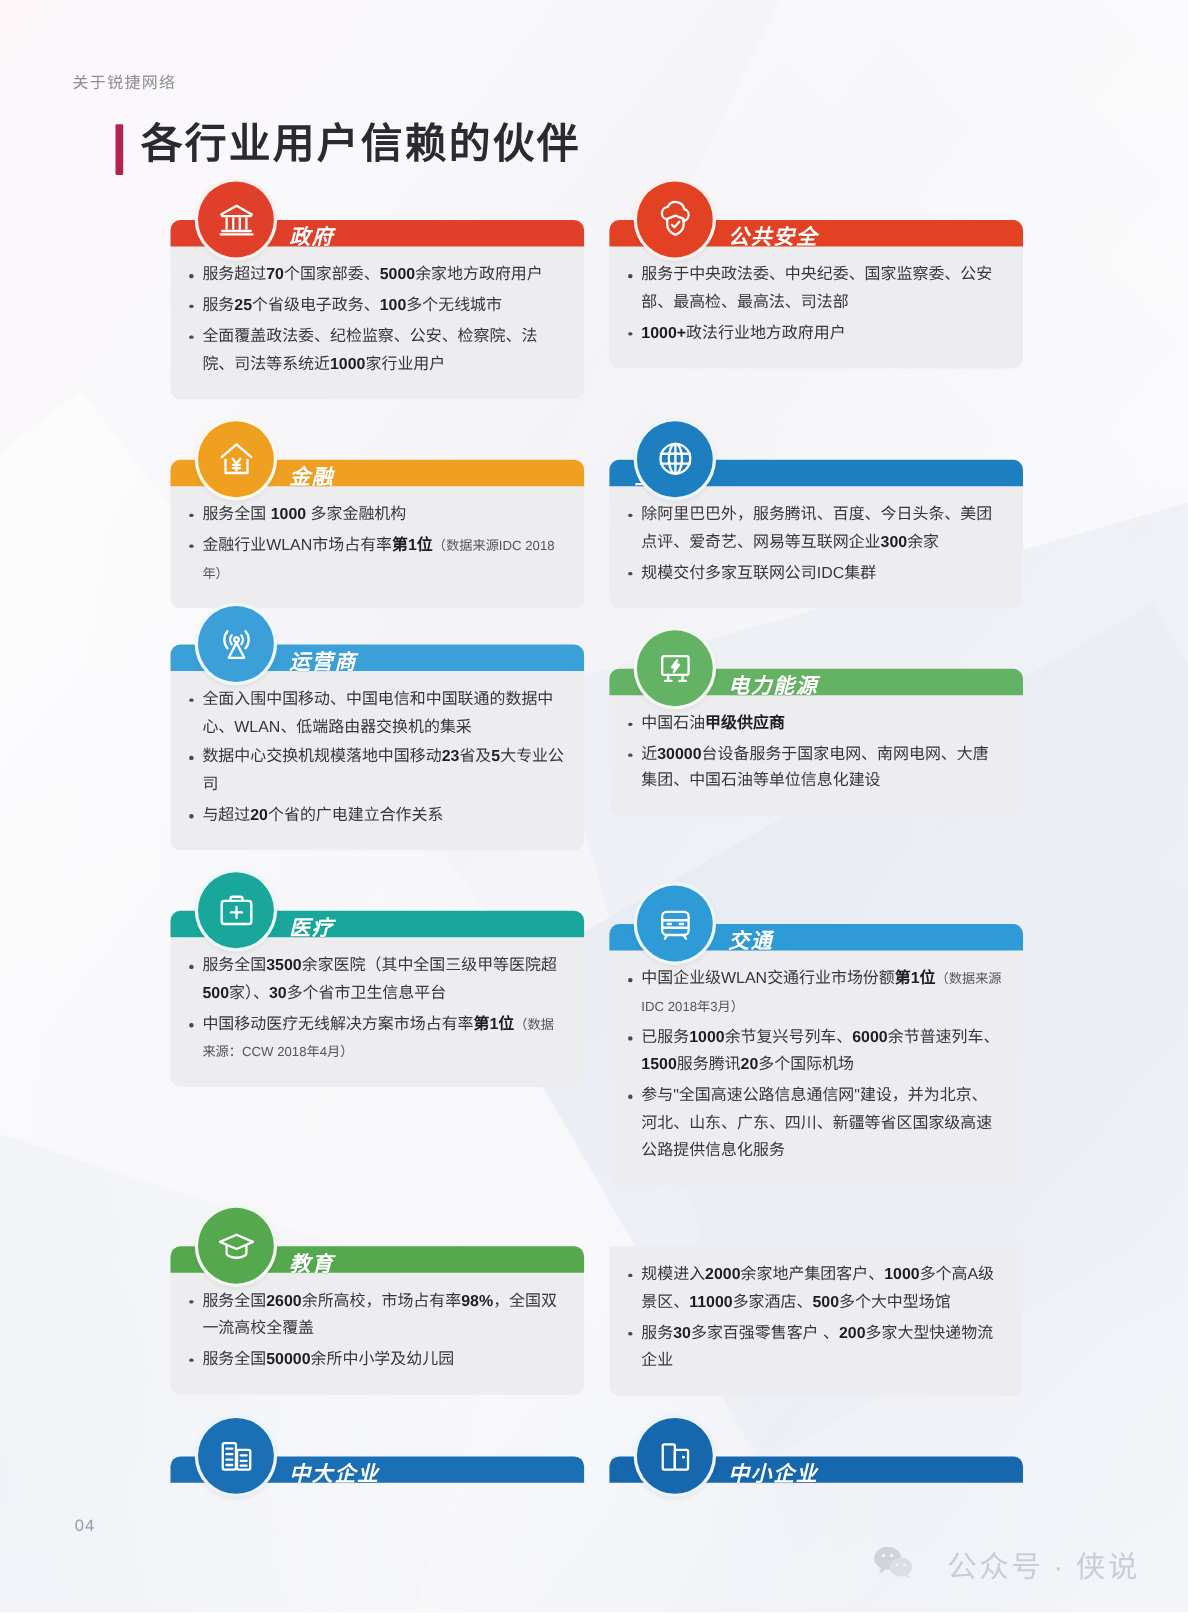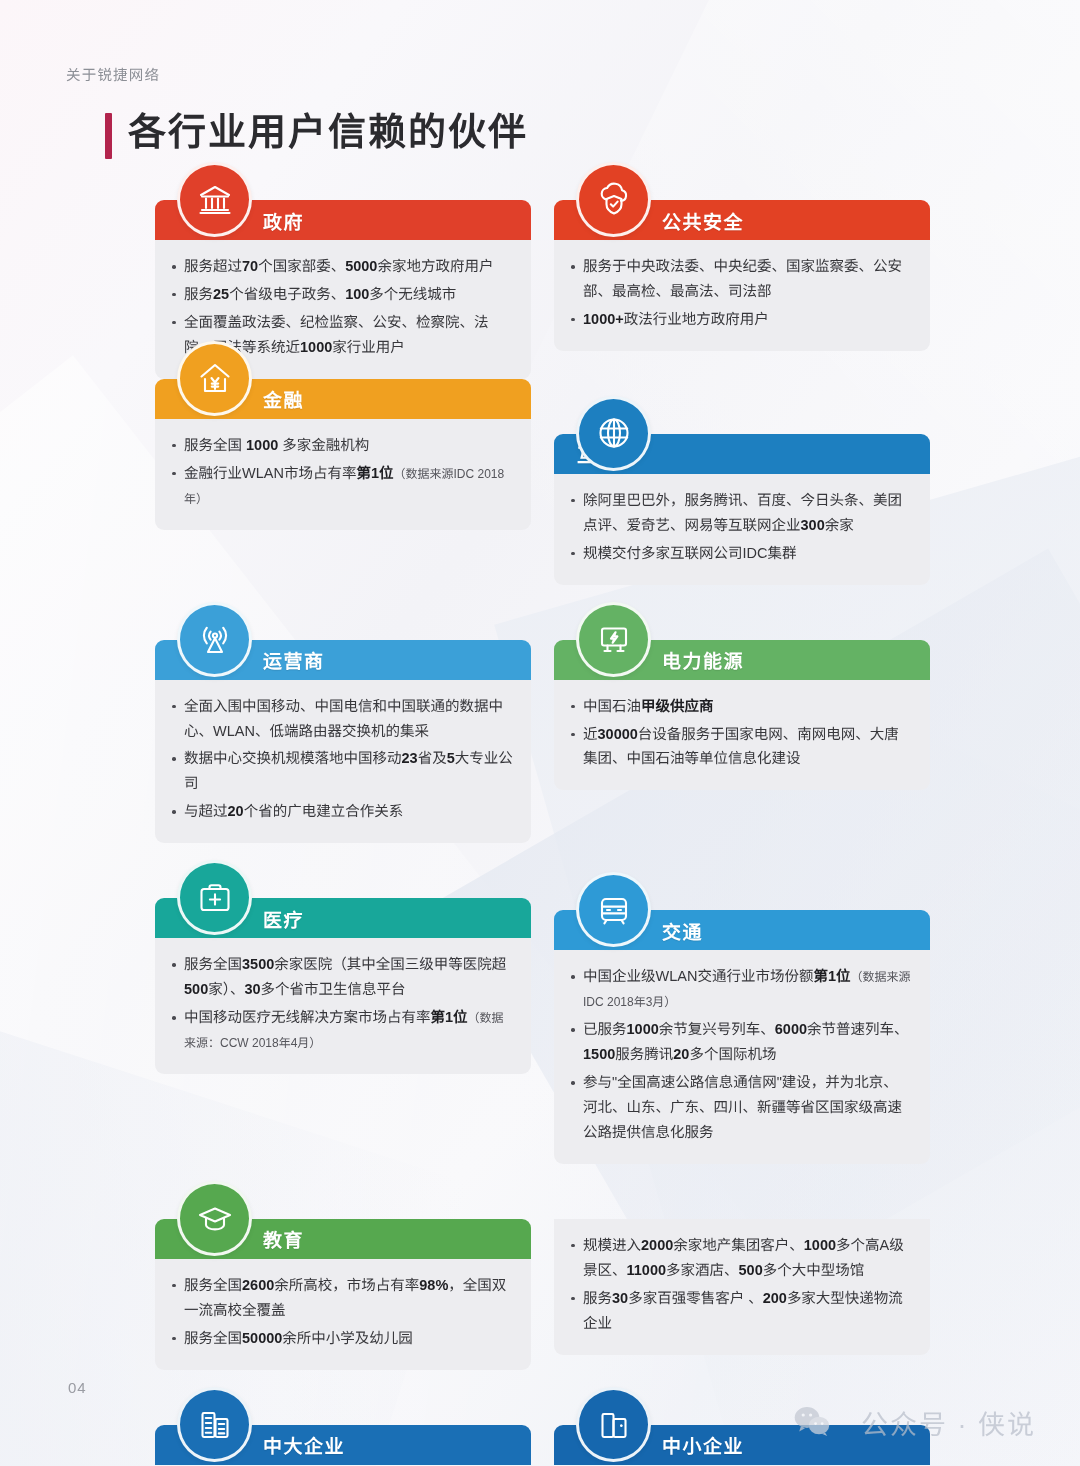--- a/index.html
+++ b/index.html
@@ -68,24 +68,25 @@
     position: absolute; left: 155px; top: 200px;
     width: 775px;
     display: grid;
     grid-template-columns: 376px 376px;
     column-gap: 23px;
   }
   .card { position: relative; }
 
   .card-head {
     position: relative;
-    height: 40px;
+    height: 24px;
     border-radius: 9px 9px 0 0;
-    display: flex; align-items: center;
+    display: flex; 
     padding-left: 108px;
+    font-style: italic;
   }
   .card-head .name {
     color: #ffffff; font-size: 19px; font-weight: bold; letter-spacing: 1.5px;
     text-shadow: 0 1px 1px rgba(0,0,0,0.10);
   }
   .card-icon {
     position: absolute; left: 22px; top: -38px;
     width: 75px; height: 75px; border-radius: 50%;
     border: 3px solid rgba(255,255,255,0.92);
     display: flex; align-items: center; justify-content: center;
@@ -181,21 +182,21 @@
           </div>
           <span class="name">公共安全</span>
         </div>
         <div class="card-body">
           <ul>
             <li><span>服务于中央政法委、中央纪委、国家监察委、公安部、最高检、最高法、司法部</span></li>
             <li><b>1000+</b><span>政法行业地方政府用户</span></li>
           </ul>
         </div>
       </div>
-      <div class="card" style="">
+      <div class="card" style="margin-top: 55px;">
         <div class="card-head" style="background: rgb(240, 160, 32);">
           <div class="card-icon" style="background: rgb(240, 160, 32);">
             <svg width="40" height="40" viewBox="0 0 40 40">
               <path fill="none" stroke="#ffffff" stroke-width="2.1" stroke-linecap="round" stroke-linejoin="round" d="M6.5 18.5 L20 7 L33.5 18.5"></path>
               <path fill="none" stroke="#ffffff" stroke-width="2.1" stroke-linecap="round" stroke-linejoin="round" d="M10 21 V33 H30 V21"></path>
               <path fill="none" stroke="#ffffff" stroke-width="2.1" stroke-linecap="round" stroke-linejoin="round" d="M16.5 20 L20 24.5 L23.5 20"></path>
               <path fill="none" stroke="#ffffff" stroke-width="2.1" stroke-linecap="round" stroke-linejoin="round" d="M16.8 25.6 H23.2 M16.8 28.6 H23.2 M20 24.5 V31"></path>
             </svg>
           </div>
           <span class="name">金融</span>
@@ -219,21 +220,21 @@
           </div>
           <span class="name">互联网</span>
         </div>
         <div class="card-body">
           <ul>
             <li><span>除阿里巴巴外，服务腾讯、百度、今日头条、美团点评、爱奇艺、网易等互联网企业</span><b>300</b><span>余家</span></li>
             <li><span>规模交付多家互联网公司IDC集群</span></li>
           </ul>
         </div>
       </div>
-      <div class="card" style="margin-top: 55px;">
+      <div class="card" style="margin-top: 33px;">
         <div class="card-head" style="background: rgb(59, 160, 216);">
           <div class="card-icon" style="background: rgb(59, 160, 216);">
             <svg width="40" height="40" viewBox="0 0 40 40">
               <path fill="none" stroke="#ffffff" stroke-width="2.1" stroke-linecap="round" stroke-linejoin="round" d="M11.8 8.8 a12 12 0 0 0 0 15.6"></path>
               <path fill="none" stroke="#ffffff" stroke-width="2.1" stroke-linecap="round" stroke-linejoin="round" d="M28.2 8.8 a12 12 0 0 1 0 15.6"></path>
               <path fill="none" stroke="#ffffff" stroke-width="2.1" stroke-linecap="round" stroke-linejoin="round" d="M15.6 12.6 a6.4 6.4 0 0 0 0 8"></path>
               <path fill="none" stroke="#ffffff" stroke-width="2.1" stroke-linecap="round" stroke-linejoin="round" d="M24.4 12.6 a6.4 6.4 0 0 1 0 8"></path>
               <circle fill="none" stroke="#ffffff" stroke-width="2.1" stroke-linecap="round" stroke-linejoin="round" cx="20" cy="16.6" r="2.1"></circle>
               <path fill="none" stroke="#ffffff" stroke-width="2.1" stroke-linecap="round" stroke-linejoin="round" d="M20 19.2 L13 33 H27 Z"></path>
             </svg>

